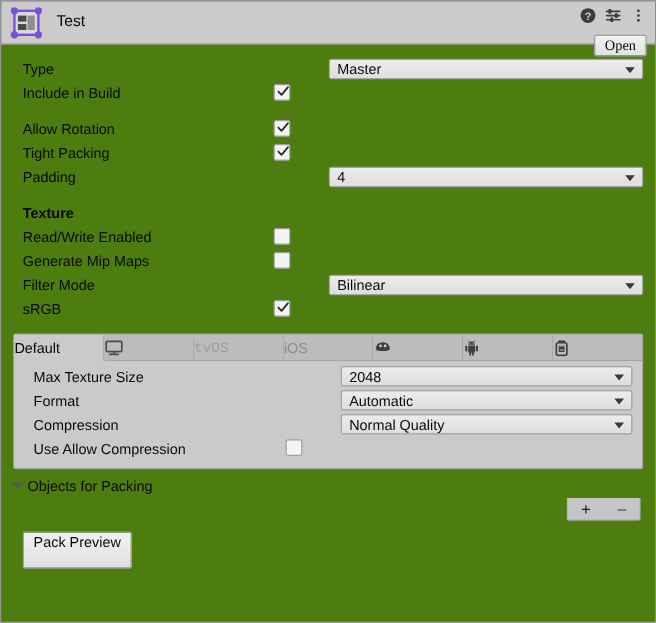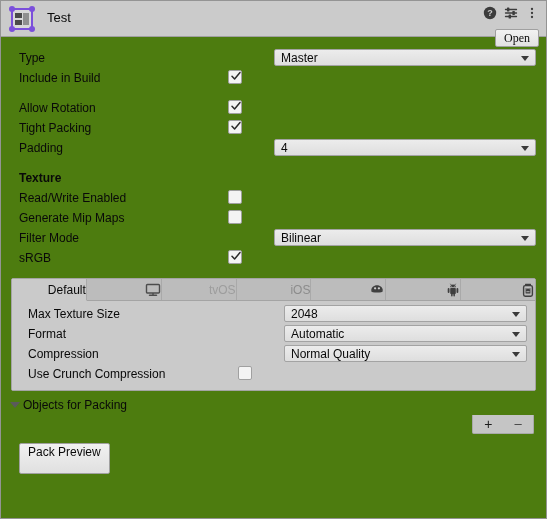--- a/index.html
+++ b/index.html
@@ -196,34 +196,34 @@
     border-bottom: 1px solid #a4a4a4;
     box-sizing: border-box;
   }
   .tab {
     flex: 1 1 0;
     position: relative;
     border-right: 1px solid #a9a9a9;
     box-sizing: border-box;
     display: flex;
     align-items: center;
-    justify-content: flex-end;
+    justify-content: flex-start;
     font-size: 12px;
     color: #1d1d1d;
     cursor: default;
     background: #bcbcbc;
   }
   .tab:last-child { border-right: none; }
   .tab.selected {
     background: #cacaca;
     border-bottom: 1px solid #cacaca;
     margin-bottom: -1px;
     color: #090909;
   }
-  .tab.dim { color: #9d9d9d; }
+  .tab.dim { color: #9d9d9d; font-family: Liberation Mono, monospace; }
   .tab.mid { color: #8c8c8c; }
   .tab svg { display: block; }
 
   .plat-body {
     position: relative;
     background: #cacaca;
     padding: 4px 0 5px 0;
   }
   .plat-body .row .label { left: 16px; }
   .plat-body .field { left: 224px; right: 8px; }
@@ -560,21 +560,21 @@
           <span class="label">Compression</span>
           <div class="field">
             <div class="dropdown">
               <span class="dval">Normal Quality</span>
               <span class="arrow"></span>
             </div>
           </div>
         </div>
 
         <div class="row">
-          <span class="label">Use Crunch Compression</span>
+          <span class="label">Use Allow Compression</span>
           <div class="checkbox"></div>
         </div>
 
       </div>
     </div>
 
     <div class="sect-head">
       <span class="foldout"></span>
       <span class="stitle">Objects for Packing</span>
     </div>

